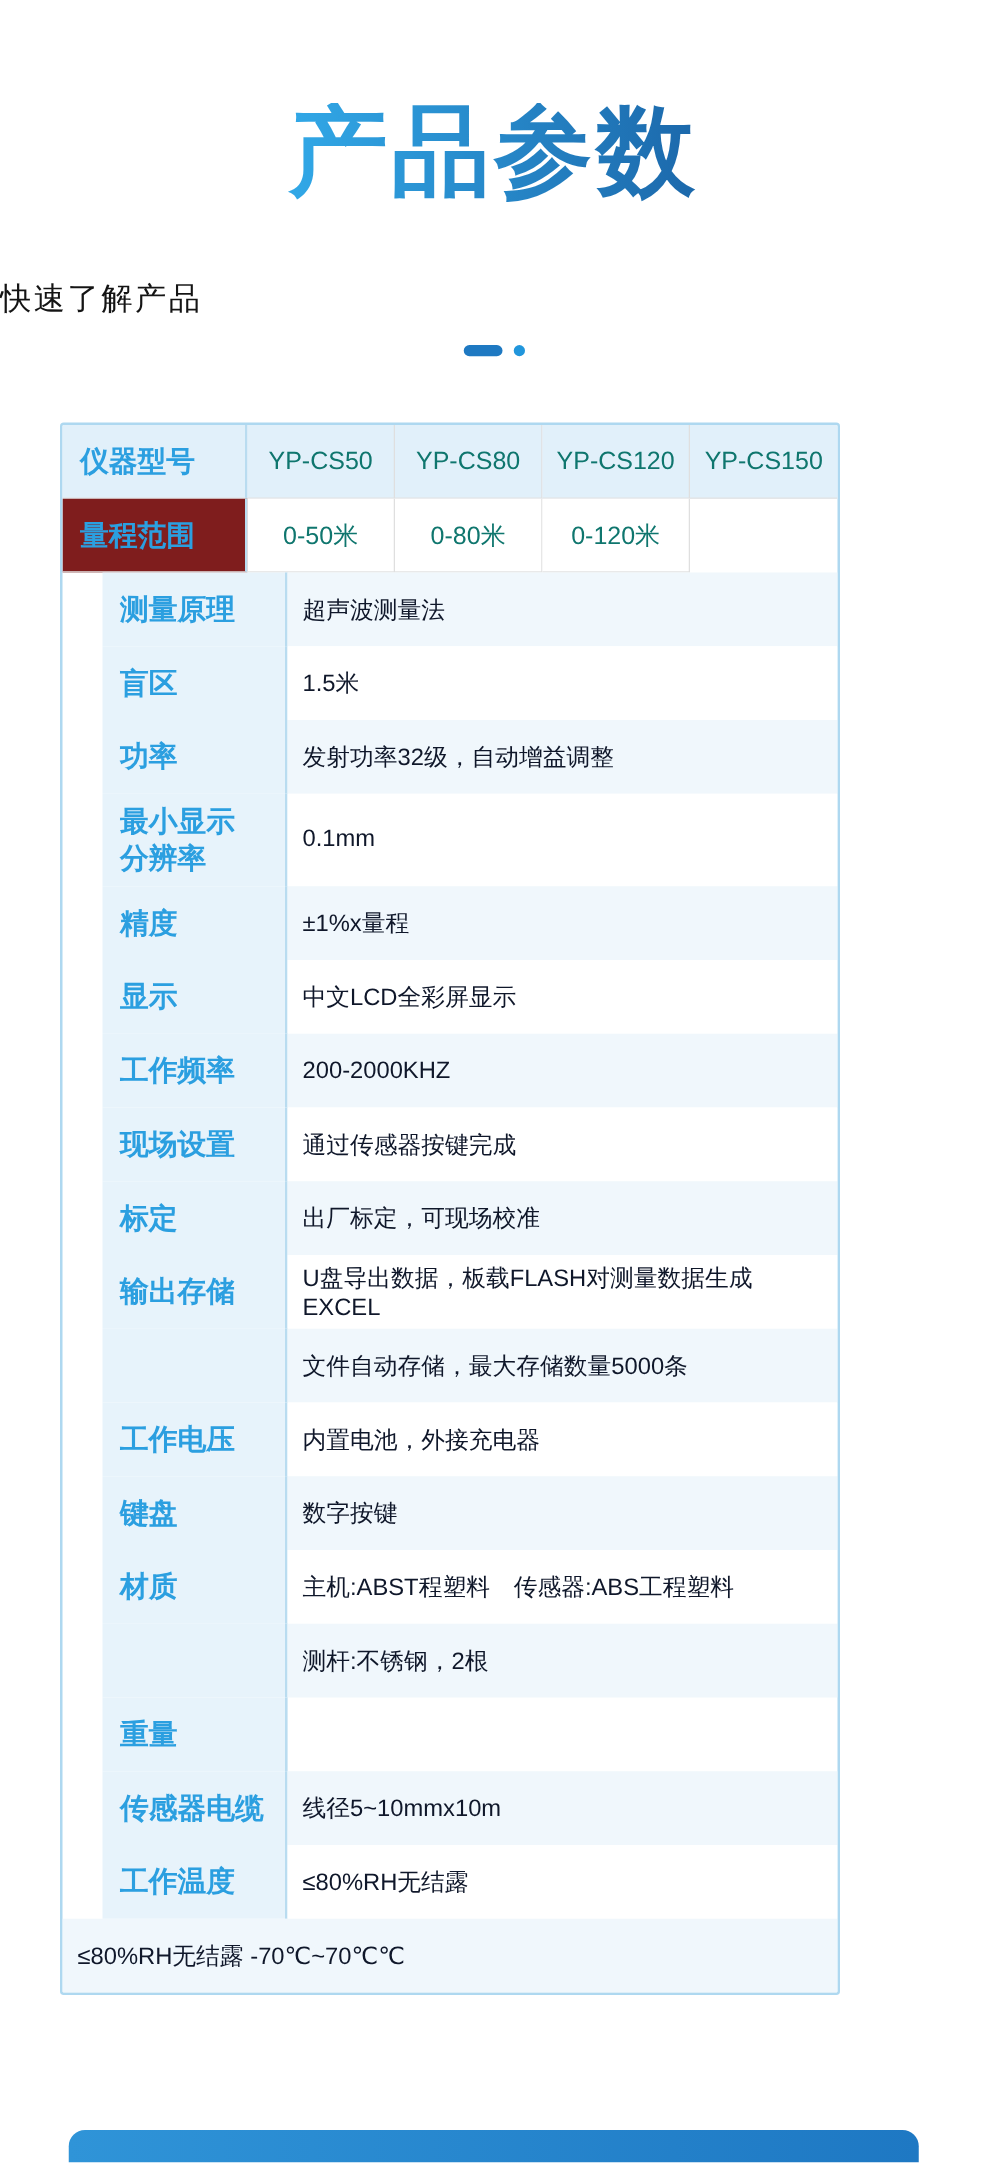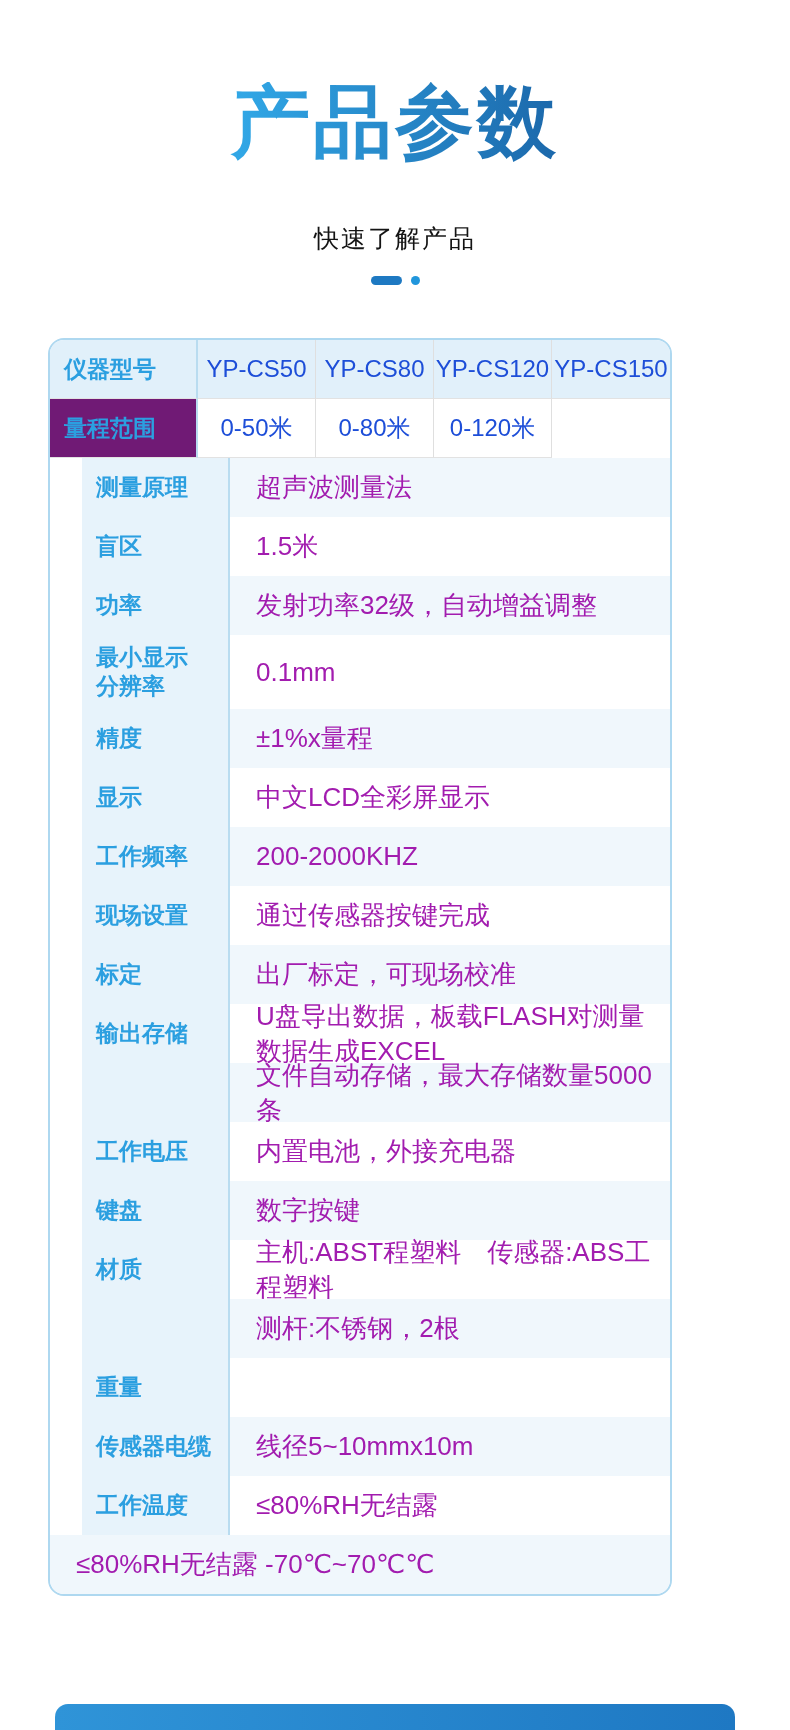--- a/index.html
+++ b/index.html
@@ -23,74 +23,73 @@
   }
   @supports ((-webkit-background-clip:text) or (background-clip:text)){
     .main-title{
       background:linear-gradient(90deg,#31a7e6 30%,#1b66a9 72%);
       -webkit-background-clip:text;background-clip:text;
       color:transparent;
     }
   }
   .sub-title{
     position:absolute;top:222px;left:0;width:100%;
-    text-align:center;
     font-size:25px;letter-spacing:2px;
     color:#141414;font-weight:500;
   }
   .deco{
     position:absolute;top:276px;left:0;width:100%;
     display:flex;align-items:center;justify-content:center;gap:9px;
   }
   .deco-dash{width:31px;height:9px;border-radius:5px;background:#1e79c2;}
   .deco-dot{width:9px;height:9px;border-radius:50%;background:#2196dc;}
 
   
   .spec-table{
     position:absolute;left:48px;top:338px;width:624px;
     box-sizing:border-box;
     border:2px solid #aed8f0;
-    border-radius:16px;
+    border-radius:3px;
     overflow:hidden;
     background:#ffffff;
   }
   .hrow{display:grid;grid-template-columns:148px 1fr 1fr 1fr 1fr;height:59px;}
   .hrow .lcell{
     display:flex;align-items:center;
     box-sizing:border-box;padding-left:14px;
     font-size:23px;font-weight:700;color:#2b9fe0;
     border-right:2px solid #b9dcf0;
     border-bottom:1px solid #e2e2e2;
   }
   .hrow .vcell{
     display:flex;align-items:center;justify-content:center;
-    font-size:24px;color:#1d4ed8;
+    font-size:20px;color:#0f766e;
     border-right:1px solid #dfdfdf;
     border-bottom:1px solid #e2e2e2;
     box-sizing:border-box;
   }
   .hrow .vcell.last{border-right:none;}
   .hrow.r1 .lcell,.hrow.r1 .vcell{background:#e1f0fa;}
-  .hrow.r2 .lcell{background:#701a75;font-family:Liberation Mono, monospace;}
+  .hrow.r2 .lcell{background:#7f1d1d;font-family:Liberation Mono, monospace;}
   .hrow.r2 .vcell{background:#ffffff;}
 
   .brow{display:flex;height:59px;}
   .brow.tall{height:74px;}
   .brow .lcell{
     flex:0 0 148px;width:148px;box-sizing:border-box;
     display:flex;align-items:center;padding-left:14px;
     background:#e7f3fb;
     border-right:2px solid #b9dcf0;
     font-size:23px;font-weight:700;color:#2b9fe0;
     white-space:pre-line;line-height:1.25;margin-left:32px;
   }
   .brow .vcell{
     flex:1;display:flex;align-items:center;
-    box-sizing:border-box;padding-left:26px;padding-right:8px;
-    font-size:26px;color:#a21caf;
+    box-sizing:border-box;padding-left:12px;padding-right:8px;
+    font-size:19px;color:#0f172a;
     background:#ffffff;
   }
   .brow.tint .vcell{background:#f0f7fc;}
 
   
   .bottom-bar{
     position:absolute;left:55px;top:1704px;width:680px;height:26px;
     border-radius:13px 13px 0 0;
     background:linear-gradient(90deg,#2f94d8,#1e78c3);
   }

